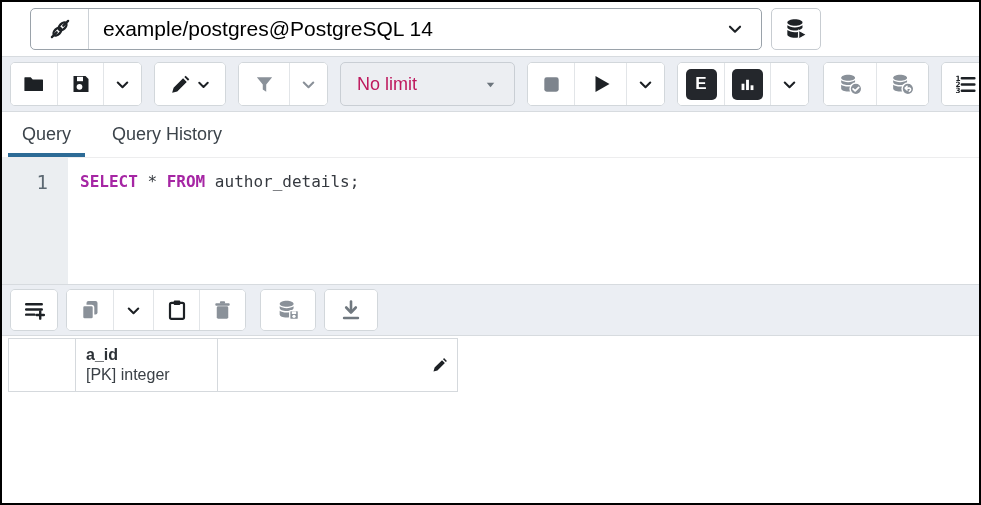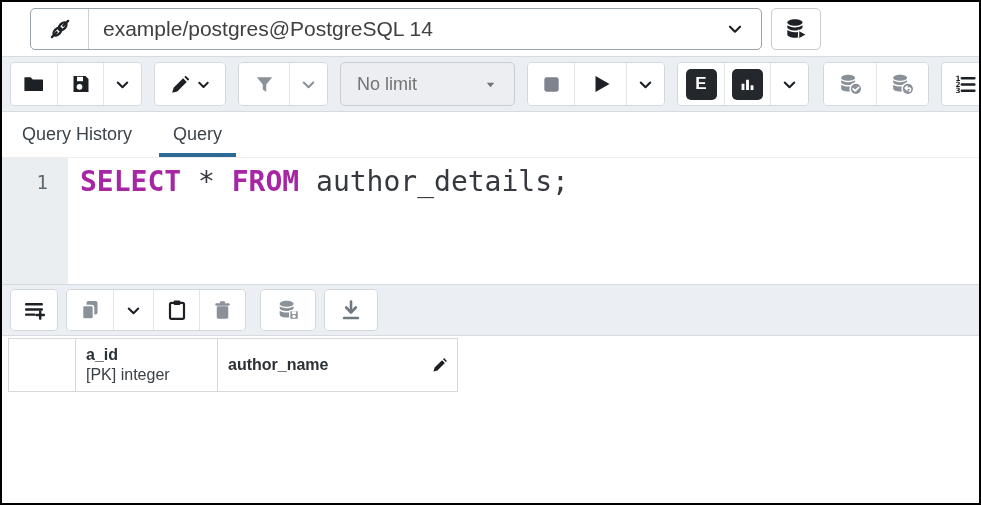--- a/index.html
+++ b/index.html
@@ -25,21 +25,21 @@
     border:1px solid #9aa2aa; border-radius:5px;
     display:flex; align-items:center; background:#fff;
   }
   .conn-icon-cell {
     width:58px; height:100%;
     display:flex; align-items:center; justify-content:center;
     border-right:1px solid #ccd1d6;
   }
   .conn-text {
     flex:1; padding-left:14px;
-    font-size:21px; color:#404040; white-space:nowrap; overflow:hidden;
+    font-size:21px; color:#000000; white-space:nowrap; overflow:hidden;
   }
   .conn-caret { width:52px; display:flex; align-items:center; justify-content:center; }
   .newconn-btn {
     width:50px; height:42px; margin-left:9px;
     border:1px solid #c7ccd1; border-radius:5px; background:#fff;
     display:flex; align-items:center; justify-content:center;
   }
 
   
   .toolbar {
@@ -62,21 +62,21 @@
   .icon-dark { color:#1d2125; }
   .icon-gray { color:#8a9199; }
   .icon-mid  { color:#70787f; }
 
   .limit-select {
     height:44px; width:175px; flex:none;
     background:#eceef2; border:1px solid #c9ced4; border-radius:5px;
     display:flex; align-items:center; justify-content:space-between;
     padding:0 16px; cursor:pointer;
   }
-  .limit-label { font-size:18px; color:#737373; }
+  .limit-label { font-size:18px; color:#be185d; }
 
   .sq-badge {
     width:31px; height:31px; border-radius:5px; background:#24272c;
     display:flex; align-items:center; justify-content:center;
     color:#fff; font-weight:bold; font-size:17px;
   }
 
   
   .tabs-row {
     height:46px; background:#fff;
@@ -100,21 +100,21 @@
     padding-top:9px; text-align:right;
   }
   .line-no {
     display:block; padding-right:20px;
     font-family:"DejaVu Sans Mono", monospace;
     font-size:19px; line-height:30px; color:#5c6872;
   }
   .code-area { flex:1; padding:9px 0 0 12px; cursor:text; }
   .code-line {
     font-family:"DejaVu Sans Mono", monospace;
-    font-size:28px; line-height:30px; white-space:pre;
+    font-size:16px; line-height:30px; white-space:pre;
   }
   .tok-kw { color:#a626a4; font-weight:bold; }
   .tok-plain { color:#35393f; }
 
   
   .out-toolbar {
     height:52px; background:#ebeef3;
     border-top:1px solid #d7dbdf; border-bottom:1px solid #d7dbdf;
     display:flex; align-items:center; padding-left:8px;
   }
@@ -304,25 +304,25 @@
           </g>
         </svg>
         <svg width="17" height="17" viewBox="0 0 24 24" class="icon-dark" style="margin-left:2px">
           <path d="M6 9.5L12 15.5l6-6" fill="none" stroke="currentColor" stroke-width="2.8" stroke-linecap="round" stroke-linejoin="round"></path>
         </svg>
       </button>
     </div>
   </div>
 
   <div class="tabs-row">
+    <div class="tab active">
+      <span>Query</span>
+    </div>
     <div class="tab">
       <span>Query History</span>
-    </div>
-    <div class="tab active">
-      <span>Query</span>
     </div>
   </div>
 
   <div class="editor">
     <div class="gutter">
       <span class="line-no">1</span>
     </div>
     <div class="code-area">
       <div class="code-line"><span class="tok-kw">SELECT</span><span class="tok-plain"> * </span><span class="tok-kw">FROM</span><span class="tok-plain"> author_details;</span></div>
     </div>
@@ -405,21 +405,20 @@
         <div class="coltext">
           <div class="col-name">a_id</div>
           <div class="col-type">[PK] integer</div>
         </div>
         <svg class="hdr-pencil" width="18" height="18" viewBox="0 0 24 24" class2="" style="color:#1d2125">
           <path d="M4.8 15.4l-1.5 5.3 5.3-1.5 9.9-9.9-3.8-3.8zM16 4.2l1.4-1.4 3.8 3.8-1.4 1.4z" fill="currentColor"></path>
         </svg>
       </div>
       <div class="gcell c2">
         <div class="coltext">
-          <div class="col-name">author_name</div>
         </div>
         <svg class="hdr-pencil" width="18" height="18" viewBox="0 0 24 24" style="color:#1d2125">
           <path d="M4.8 15.4l-1.5 5.3 5.3-1.5 9.9-9.9-3.8-3.8zM16 4.2l1.4-1.4 3.8 3.8-1.4 1.4z" fill="currentColor"></path>
         </svg>
       </div>
     </div>
   </div>
 
 </div>
 

